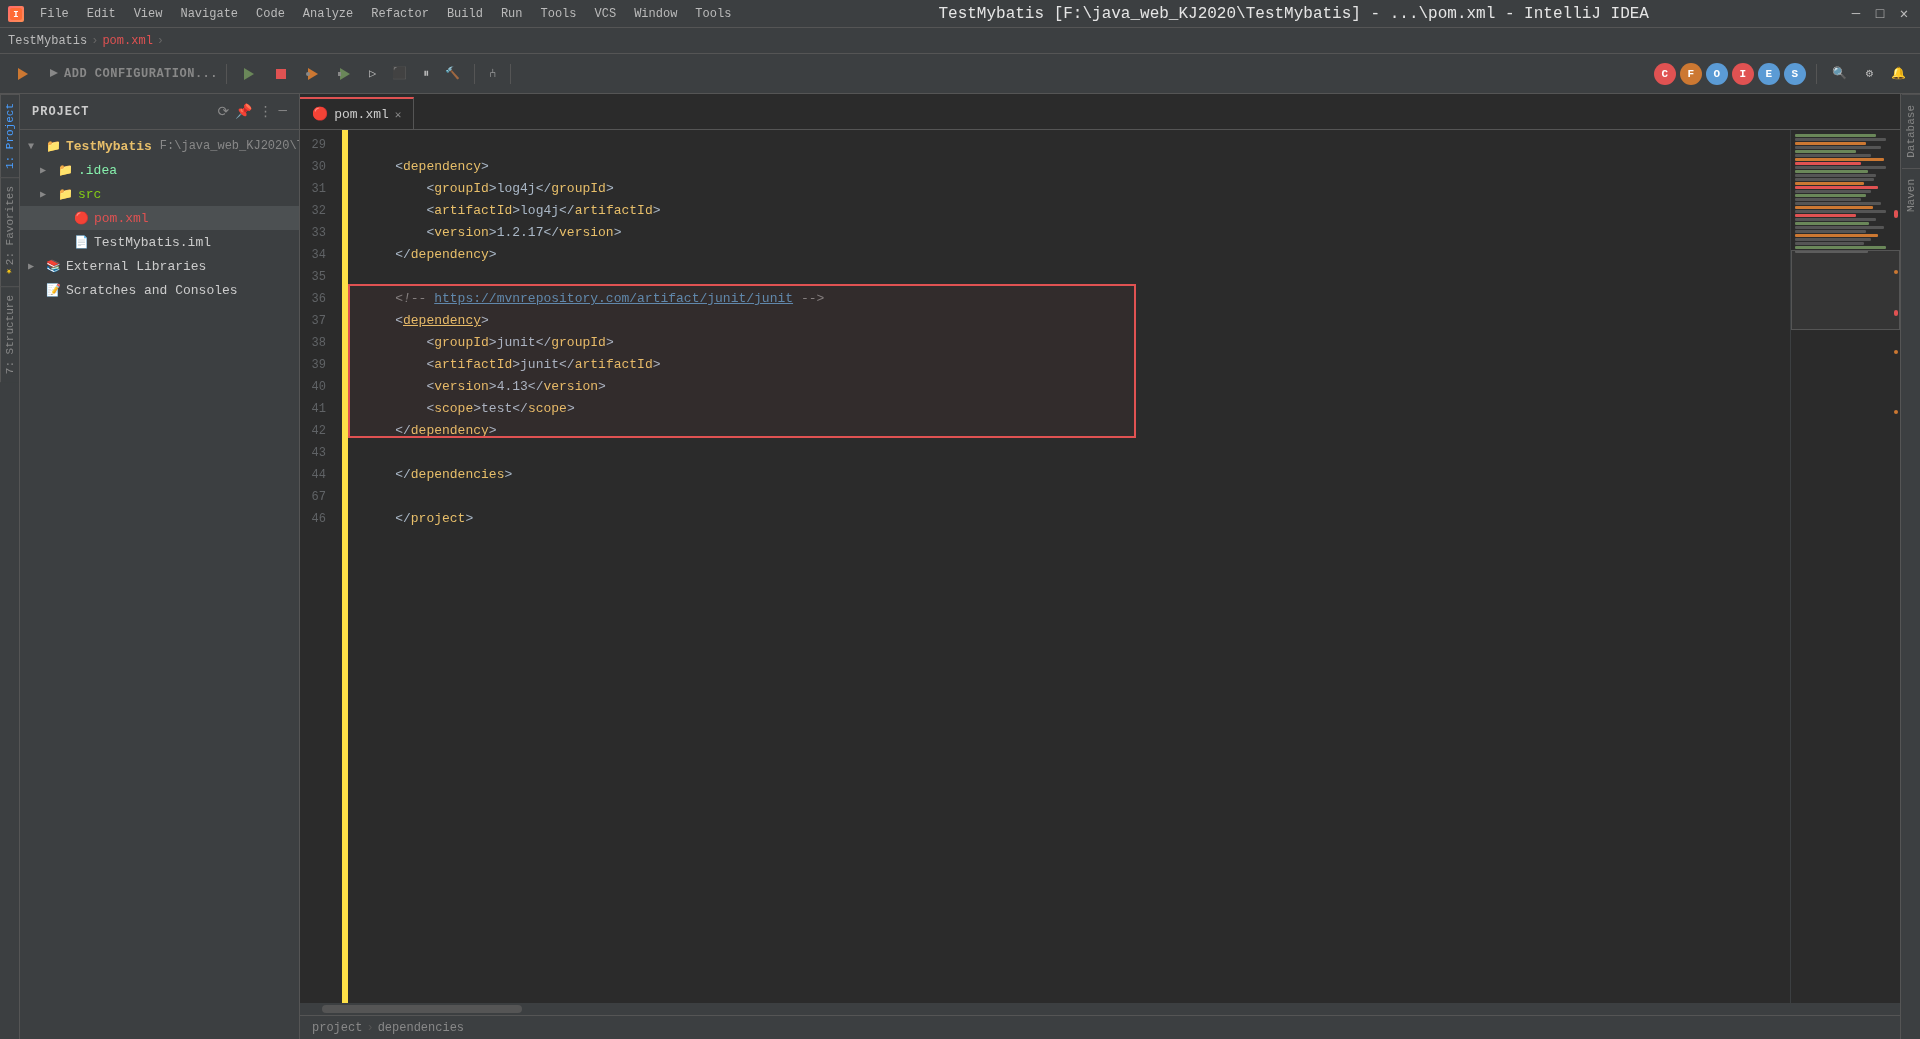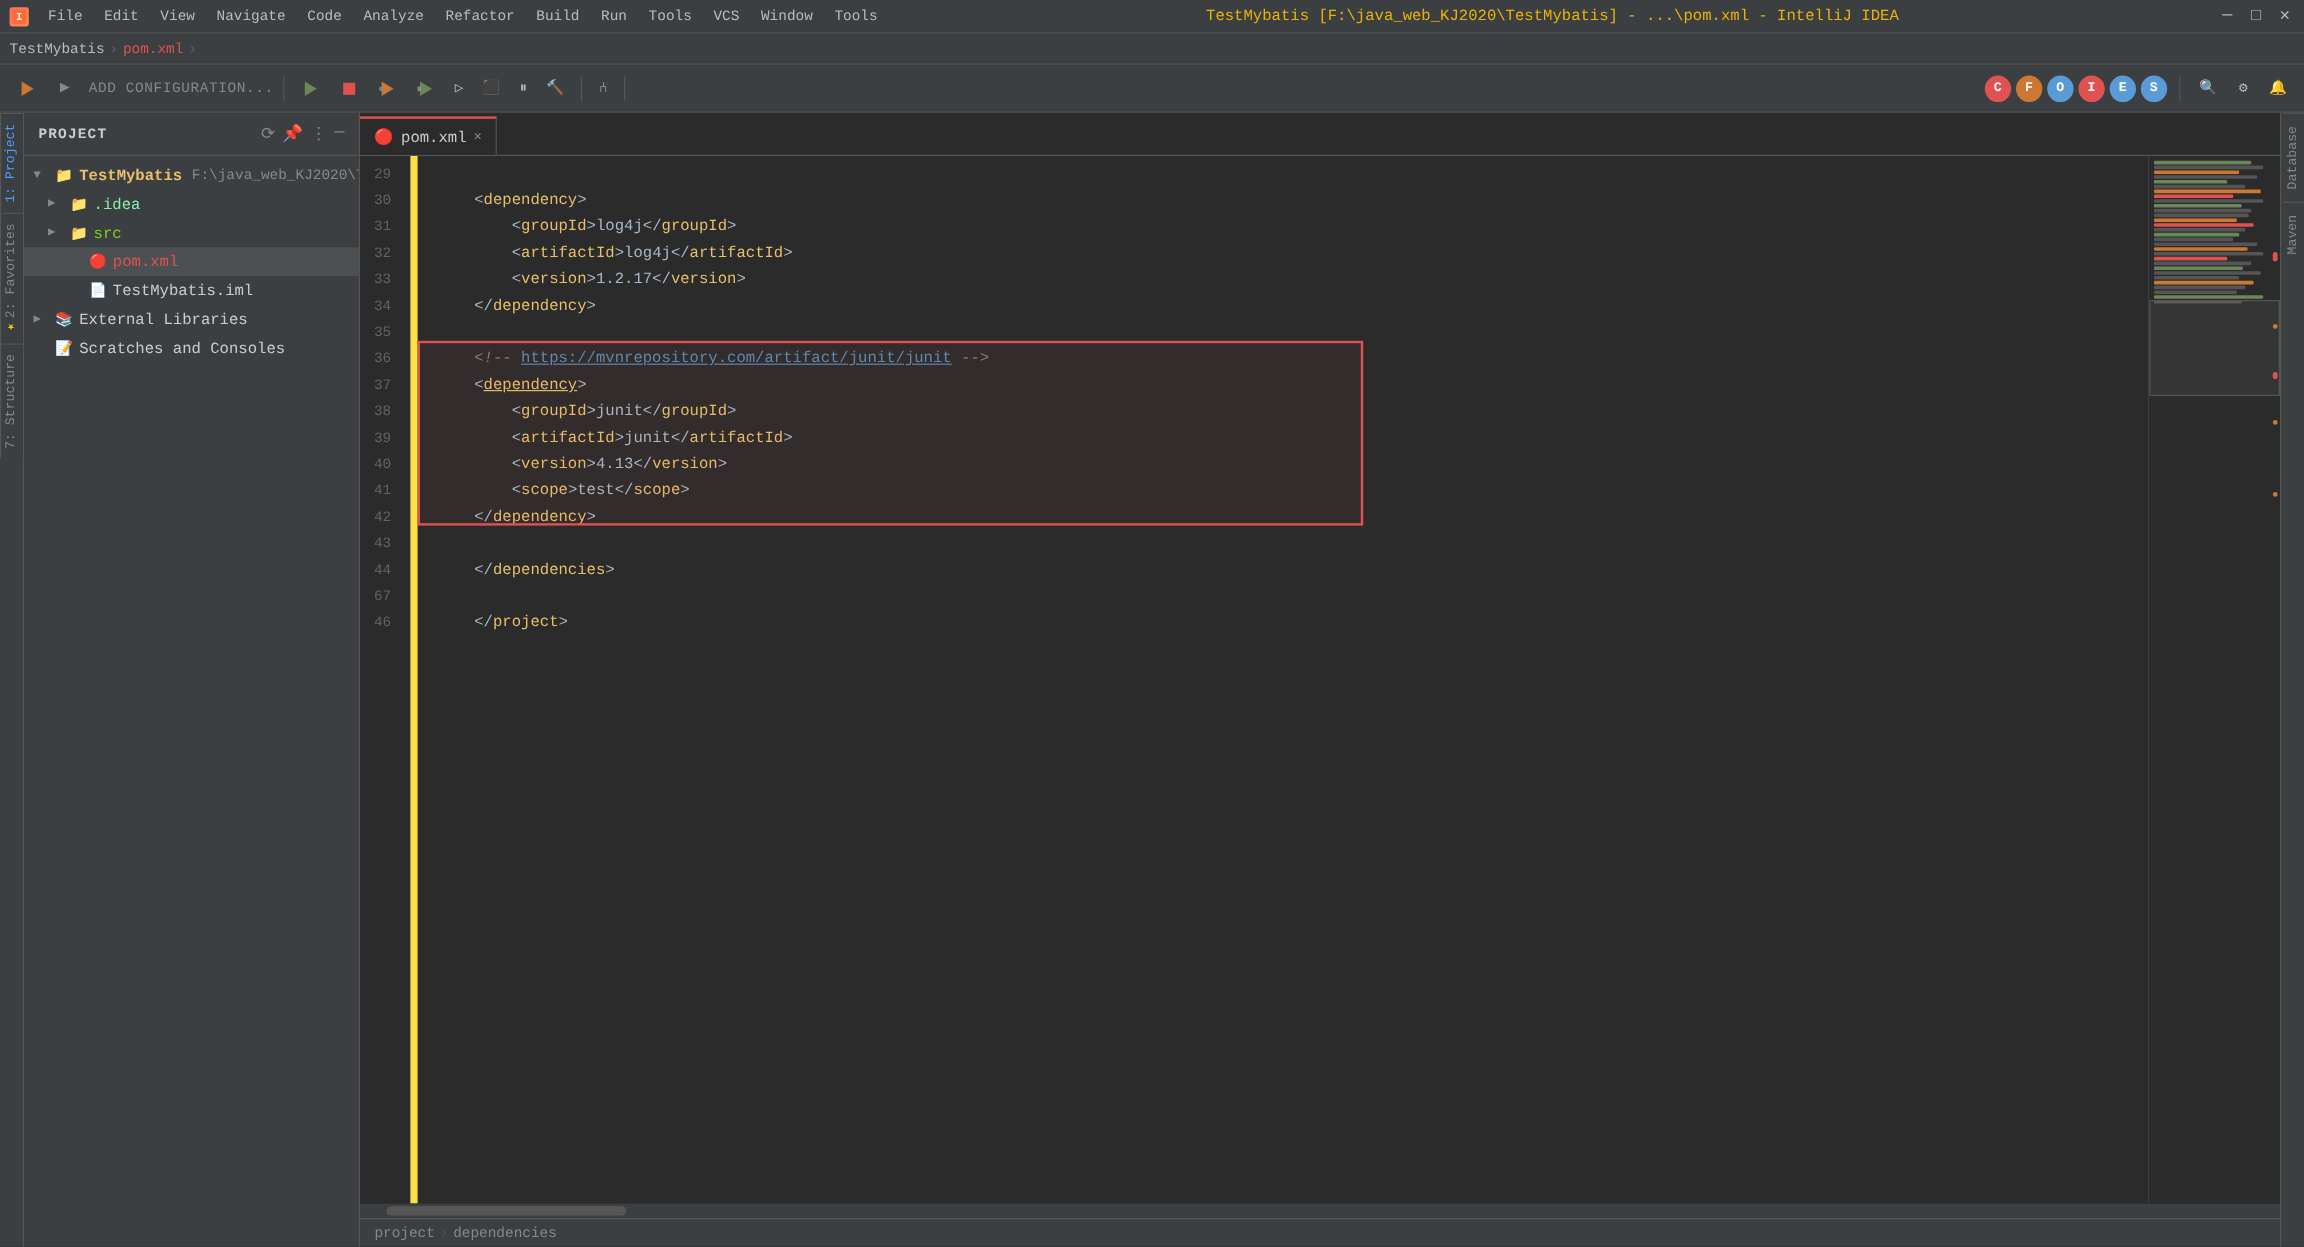--- a/index.html
+++ b/index.html
@@ -44,22 +44,22 @@
       display: flex;
       gap: 2px;
     }
     .title-bar-menu span {
       padding: 2px 8px;
       font-size: 12px;
       color: #bbb;
       cursor: pointer;
     }
     .title-bar-center {
-      font-size: 13px;
-      color: #eab308;
+      font-size: 16px;
+      color: #e5e5e5;
     }
     .title-bar-right {
       display: flex;
       align-items: center;
       gap: 8px;
     }
     .title-btn {
       width: 16px;
       height: 16px;
       display: flex;
@@ -415,21 +415,21 @@
   <span style="color:#e05252;">pom.xml</span>
   <span class="sep">›</span>
 </div>
 
 <div class="toolbar">
   <div class="toolbar-btn">
     <svg width="16" height="16" viewBox="0 0 16 16">
         <polygon points="4,2 14,8 4,14" fill="#cc7832"></polygon>
       </svg>
   </div>
-  <div style="margin-left:8px; display:flex; align-items:flex-start; gap:14px;">
+  <div style="margin-left:8px; display:flex; align-items:flex-start; gap:4px;font-weight:bold;">
     <svg width="12" height="12" viewBox="0 0 12 12">
         <polygon points="2,2 10,6 2,10" fill="#888"></polygon>
       </svg>
     <span style="font-size:12px;color:#888;letter-spacing:0.5px;">ADD CONFIGURATION...</span>
   </div>
   <div class="toolbar-sep"></div>
   <div class="toolbar-btn">
     <svg width="16" height="16" viewBox="0 0 16 16">
         <polygon points="3,2 13,8 3,14" fill="#6a8759"></polygon>
       </svg>

